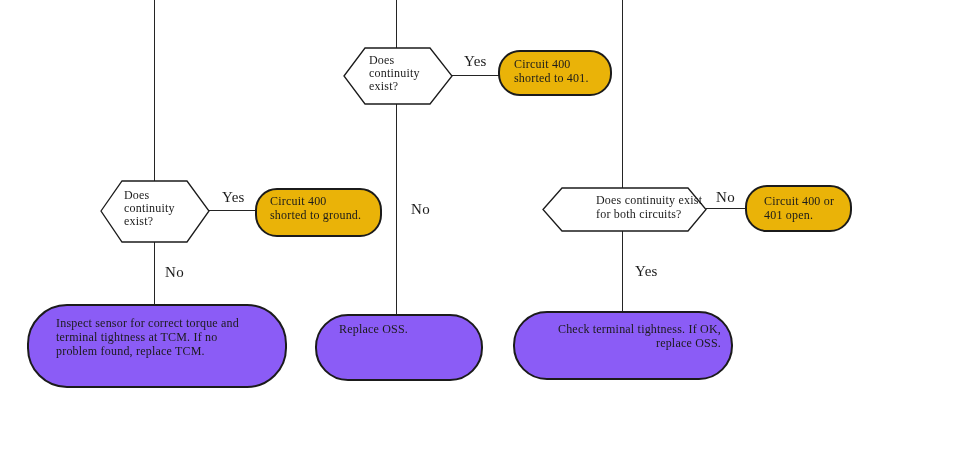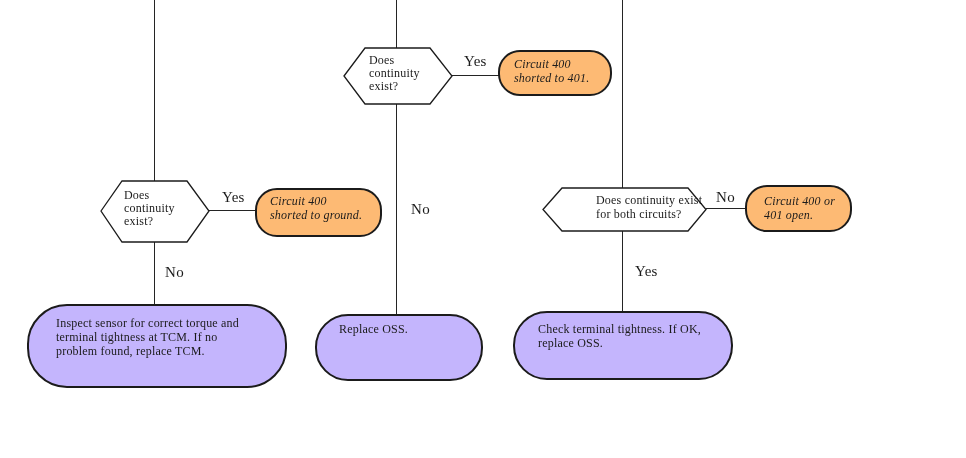--- a/index.html
+++ b/index.html
@@ -20,28 +20,27 @@
     position:absolute;
     white-space:pre-line;
     font-size:12px;
     line-height:13px;
     letter-spacing:.2px;
   }
   .capsule{
     position:absolute;
     border:2.4px solid #1b1b1b;
     border-radius:22px;
-    background:#fdba74;
+    background:#eab308;
     box-sizing:border-box;
-    font-style:italic;
   }
   .action{
     position:absolute;
     border:2.2px solid #1b1b1b;
-    background:#c4b5fd;
+    background:#8b5cf6;
     box-sizing:border-box;
   }
   .node-text{
     white-space:pre-line;
     font-size:12px;
     line-height:13.8px;
     letter-spacing:.2px;
   }
   .edge-label{
     position:absolute;
@@ -109,21 +108,21 @@
   <div class="action" style="left:27px;top:304px;width:260px;height:84px;border-radius:40px;padding:11px 14px 0 27px;">
     <div class="node-text">Inspect sensor for correct torque and
 terminal tightness at TCM. If no
 problem found, replace TCM.</div>
   </div>
 
   <div class="action" style="left:315px;top:314px;width:168px;height:67px;border-radius:33px;padding:7px 0 0 22px;">
     <div class="node-text">Replace OSS.</div>
   </div>
 
-  <div class="action" style="left:513px;top:311px;width:220px;height:69px;border-radius:34px;padding:10px 10px 4px 23px;">
+  <div class="action" style="left:513px;top:311px;width:220px;height:69px;border-radius:34px;padding:10px 10px 4px 23px;text-align:right;">
     <div class="node-text">Check terminal tightness. If OK,
 replace OSS.</div>
   </div>
 
   <div class="edge-label" style="left:464px;top:53px;">Yes</div>
   <div class="edge-label" style="left:411px;top:201px;">No</div>
   <div class="edge-label" style="left:222px;top:189px;">Yes</div>
   <div class="edge-label" style="left:165px;top:264px;">No</div>
   <div class="edge-label" style="left:716px;top:189px;">No</div>
   <div class="edge-label" style="left:635px;top:263px;">Yes</div>

